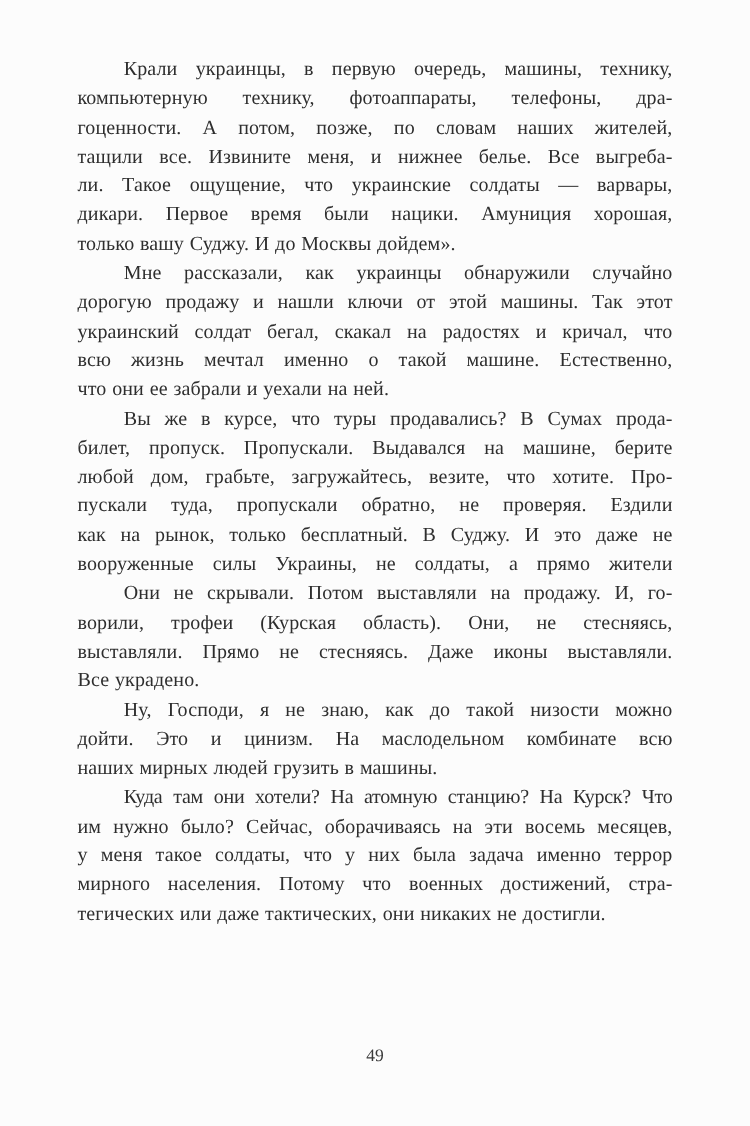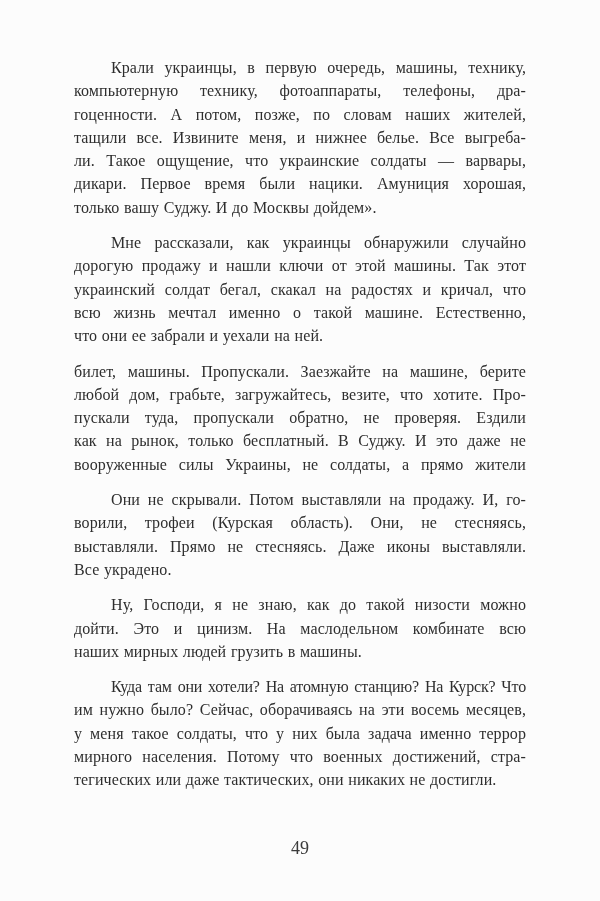--- a/index.html
+++ b/index.html
@@ -17,21 +17,21 @@
     color: #2e2e2e;
     overflow: hidden;
   }
   .text-block {
     position: absolute;
     top: 44px;
     left: 62px;
     right: 62px;
   }
   .paragraph {
-    margin: 12px;
+    margin: 0;
     padding: 0;
   }
   .line {
     font-size: 16px;
     line-height: 23.3px;
     text-align: justify;
     text-align-last: justify;
     white-space: normal;
     letter-spacing: 0.1px;
     word-spacing: 0.5px;
@@ -41,21 +41,21 @@
   }
   .line.last {
     text-align-last: left;
   }
   .page-number {
     position: absolute;
     top: 838px;
     left: 0;
     width: 100%;
     text-align: center;
-    font-size: 18px;
+    font-size: 14px;
     color: #3a3a3a;
   }
 </style>
 </head>
 <body>
 
 <div class="book-page">
   <div class="text-block" id="paragraphs">
       <div class="paragraph">
         <div class="line first">Крали украинцы, в первую очередь, машины, технику,</div>
@@ -67,21 +67,22 @@
         <div class="line last">только вашу Суджу. И до Москвы дойдем».</div>
       </div>
       <div class="paragraph">
         <div class="line first">Мне рассказали, как украинцы обнаружили случайно</div>
         <div class="line">дорогую продажу и нашли ключи от этой машины. Так этот</div>
         <div class="line">украинский солдат бегал, скакал на радостях и кричал, что</div>
         <div class="line">всю жизнь мечтал именно о такой машине. Естественно,</div>
         <div class="line last">что они ее забрали и уехали на ней.</div>
       </div>
       <div class="paragraph">
-        <div class="line">билет, машины. Пропускали. Заезжайте на машине, берите</div>
+        <div class="line first">Вы же в курсе, что туры продавались? В Сумах прода-</div>
+        <div class="line">билет, пропуск. Пропускали. Выдавался на машине, берите</div>
         <div class="line">любой дом, грабьте, загружайтесь, везите, что хотите. Про-</div>
         <div class="line">пускали туда, пропускали обратно, не проверяя. Ездили</div>
         <div class="line">как на рынок, только бесплатный. В Суджу. И это даже не</div>
         <div class="line">вооруженные силы Украины, не солдаты, а прямо жители</div>
       </div>
       <div class="paragraph">
         <div class="line first">Они не скрывали. Потом выставляли на продажу. И, го-</div>
         <div class="line">ворили, трофеи (Курская область). Они, не стесняясь,</div>
         <div class="line">выставляли. Прямо не стесняясь. Даже иконы выставляли.</div>
         <div class="line last">Все украдено.</div>

